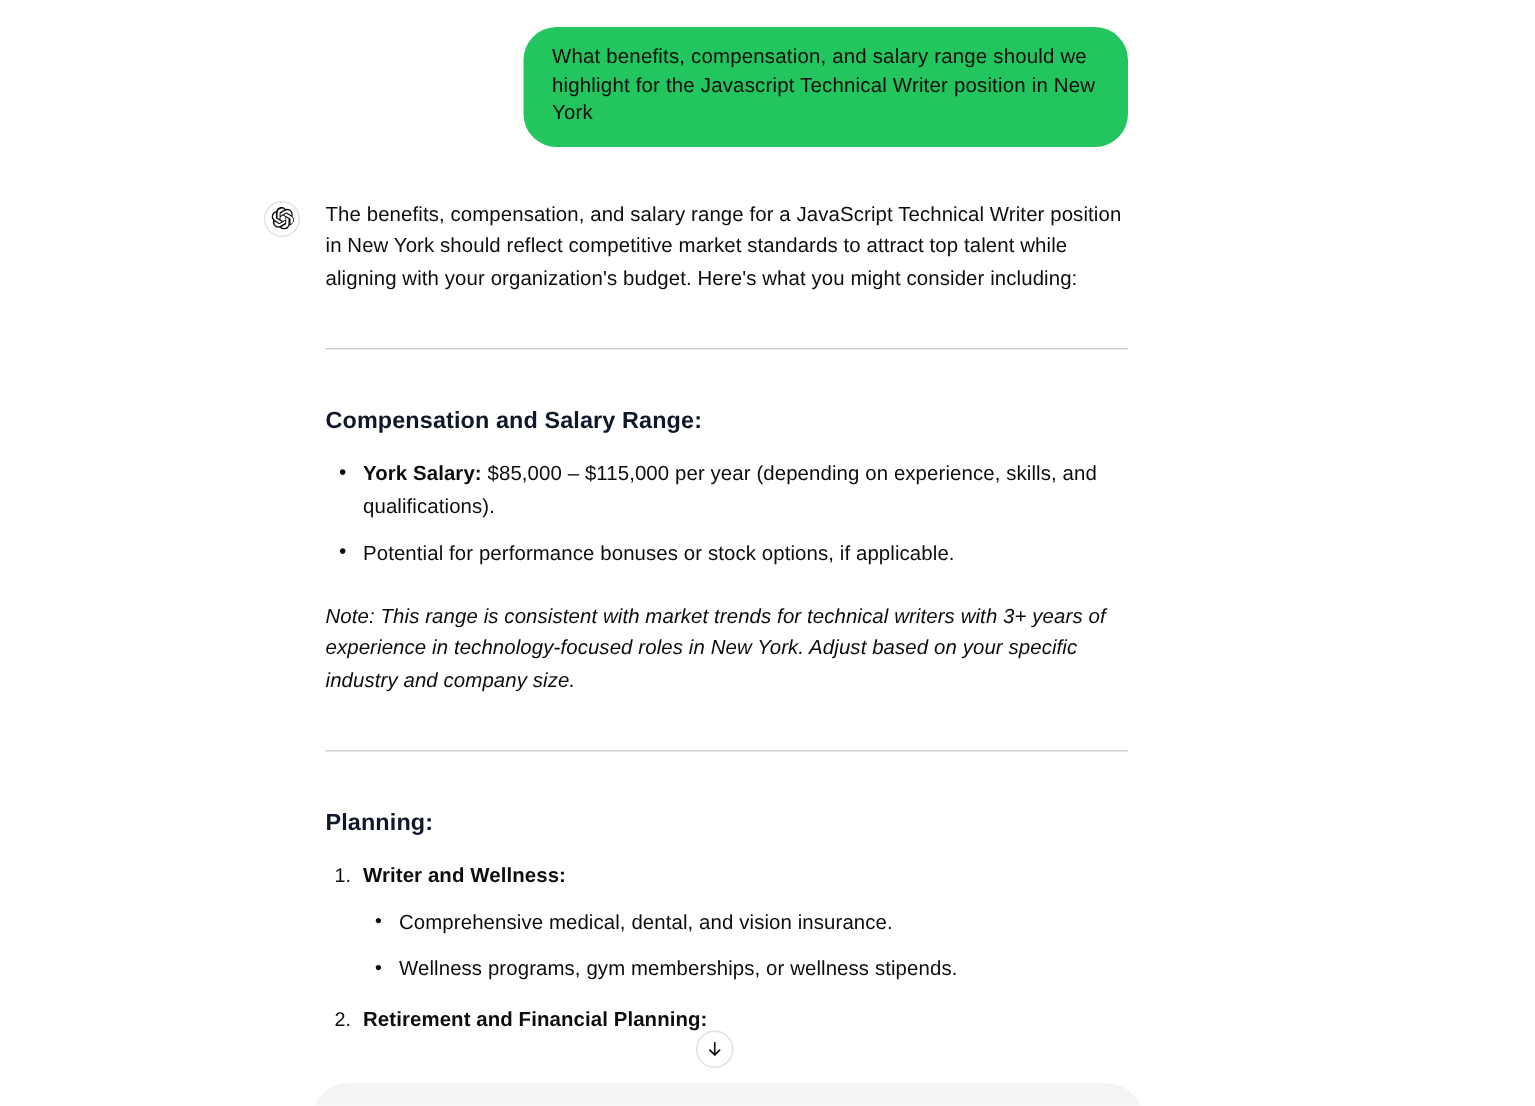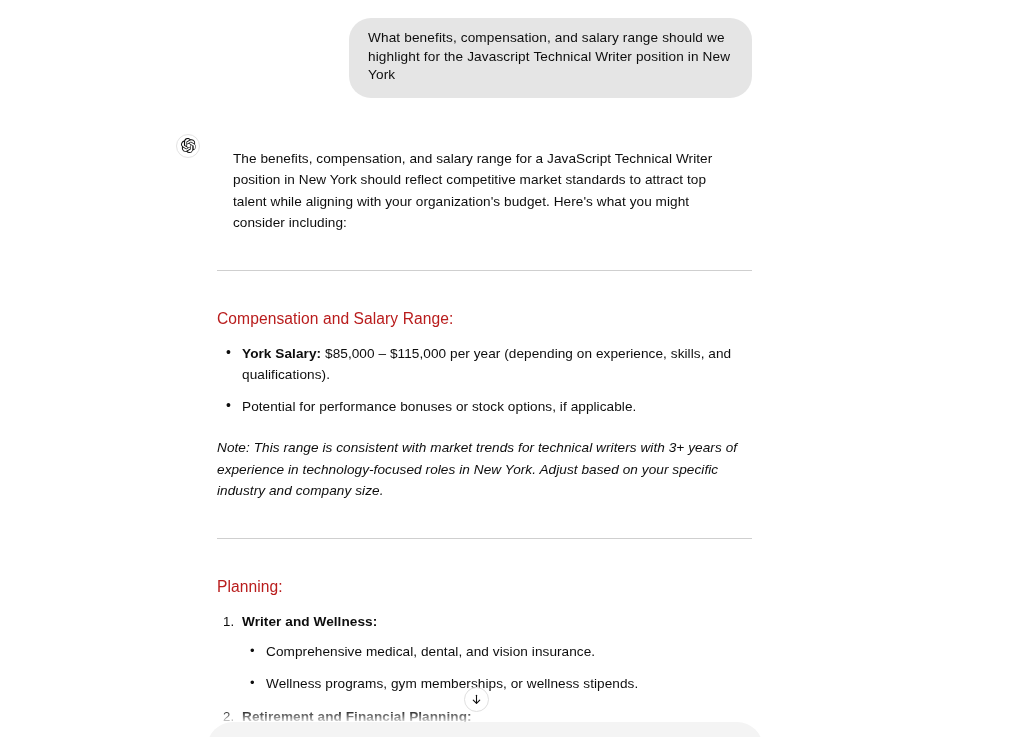--- a/index.html
+++ b/index.html
@@ -33,21 +33,21 @@
     padding-top: 18px;
   }
 
   
   .user-row {
     display: flex;
     justify-content: flex-end;
     padding-right: 271px;
   }
   .user-bubble {
-    background: #e5e5e5;
+    background: #22c55e;
     border-radius: 22px;
     padding: 11px 19px 13px 19px;
     max-width: 403px;
     font-size: 13.6px;
     line-height: 18.6px;
     color: #0d0d0d;
     letter-spacing: 0.01em;
     text-align: left;
   }
 
@@ -75,35 +75,35 @@
   .assistant-body {
     margin-left: 17px;
     width: 536px;
     font-size: 13.6px;
     line-height: 21.5px;
     color: #0d0d0d;
     letter-spacing: 0.005em;
   }
 
   .assistant-body p.intro {
-    margin: 16px;
+    margin: 0;
   }
 
   hr.sep {
     border: 0;
     border-top: 1px solid #cfcfcf;
     margin: 36px 0 0 0;
     width: 535px;
   }
 
   h3.section-title {
     font-size: 15.6px;
     line-height: 20px;
-    font-weight: normal;
-    color: #b91c1c;
+    font-weight: bold;
+    color: #0f172a;
     margin: 38px 0 0 0;
     letter-spacing: 0.005em;
   }
 
   
   ul.lvl1 {
     list-style: none;
     margin: 14px 0 0 0;
     padding: 0;
   }

